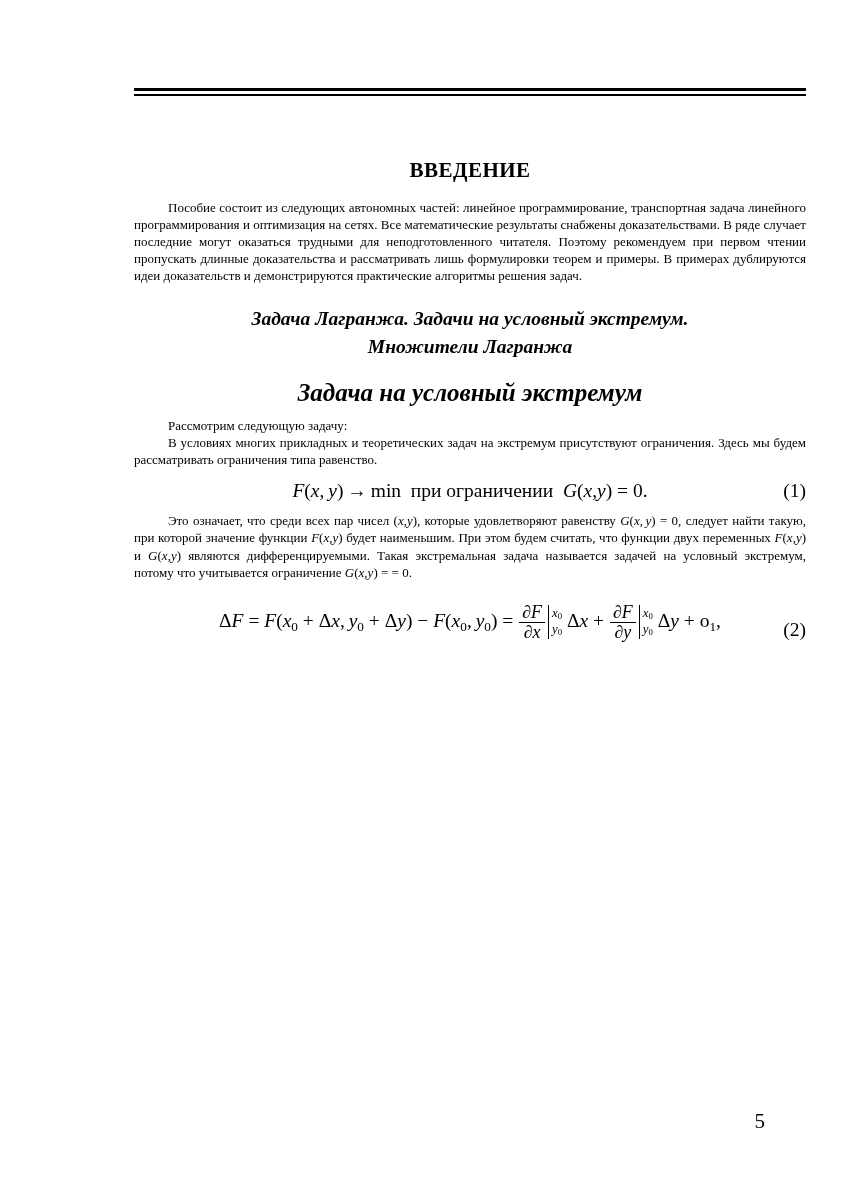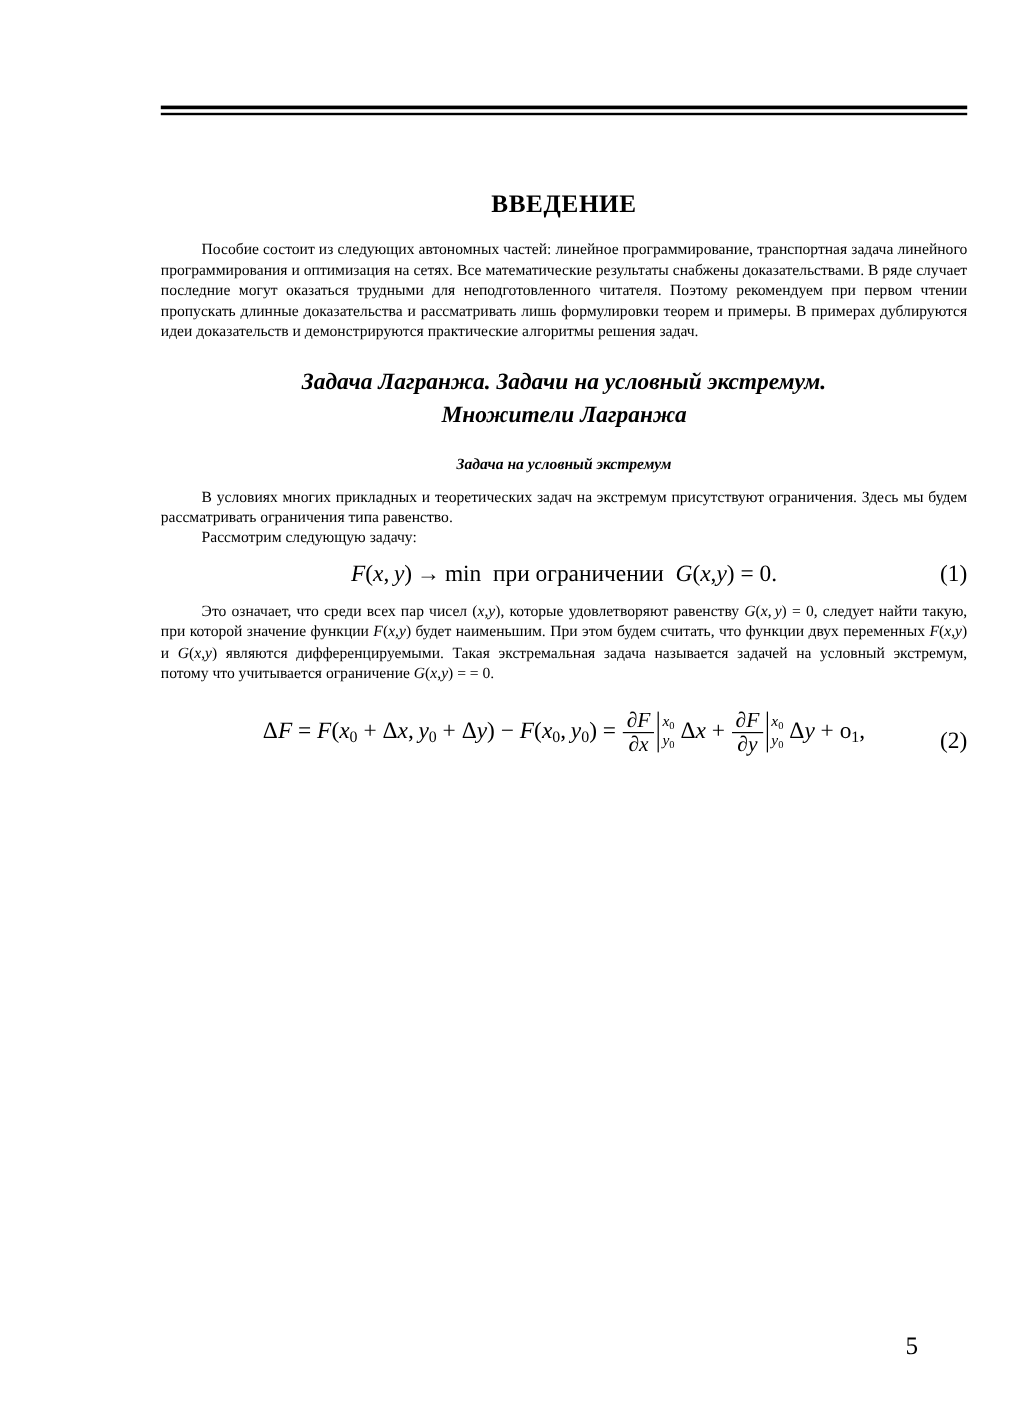--- a/index.html
+++ b/index.html
@@ -64,21 +64,21 @@
   }
   h2.section-title {
     font-size: 19.5px;
     font-weight: bold;
     text-align: center;
     margin: 22px 0 0 0;
     line-height: 1.32;
     font-style: italic;
   }
   h3.subsection-title {
-    font-size: 13px;
+    font-size: 25px;
     font-weight: bold;
     font-style: italic;
     text-align: center;
     margin: 19px 0 10px 0;
   }
   .formula-row {
     position: relative;
     width: 100%;
     margin: 12px 0 10px 0;
     font-size: 19.5px;
@@ -165,23 +165,23 @@
 
     <h1 class="doc-title">ВВЕДЕНИЕ</h1>
 
     <p class="para">Пособие состоит из следующих автономных частей: линейное программирование, транспортная задача линейного программирования и оптимизация на сетях. Все математические результаты снабжены доказательствами. В ряде случает последние могут оказаться трудными для неподготовленного читателя. Поэтому рекомендуем при первом чтении пропускать длинные доказательства и рассматривать лишь формулировки теорем и примеры. В примерах дублируются идеи доказательств и демонстрируются практические алгоритмы решения задач.</p>
 
     <h2 class="section-title">Задача Лагранжа. Задачи на условный экстремум.</h2>
     <h2 class="section-title" style="margin-top:2px;">Множители Лагранжа</h2>
 
     <h3 class="subsection-title">Задача на условный экстремум</h3>
 
+    <p class="para">Рассмотрим следующую задачу:</p>
+
     <p class="para">В условиях многих прикладных и теоретических задач на экстремум присутствуют ограничения. Здесь мы будем рассматривать ограничения типа равенство.</p>
-
-    <p class="para">Рассмотрим следующую задачу:</p>
 
     <div class="formula-row">
       <span class="math"><span class="it">F</span>(<span class="it">x</span>, <span class="it">y</span>) → min&nbsp; при ограничении&nbsp; <span class="it">G</span>(<span class="it">x</span>,<span class="it">y</span>) = 0.</span>
       <span class="formula-num">(1)</span>
     </div>
 
     <p class="para">Это означает, что среди всех пар чисел (<span class="it">x</span>,<span class="it">y</span>), которые удовлетворяют равенству <span class="it">G</span>(<span class="it">x</span>, <span class="it">y</span>) = 0, следует найти такую, при которой значение функции <span class="it">F</span>(<span class="it">x</span>,<span class="it">y</span>) будет наименьшим. При этом будем считать, что функции двух переменных <span class="it">F</span>(<span class="it">x</span>,<span class="it">y</span>) и <span class="it">G</span>(<span class="it">x</span>,<span class="it">y</span>) являются дифференцируемыми. Такая экстремальная задача называется задачей на условный экстремум, потому что учитывается ограничение <span class="it">G</span>(<span class="it">x</span>,<span class="it">y</span>) = = 0.</p>
 
 
     <div class="formula-row" style="margin-top:22px;">

